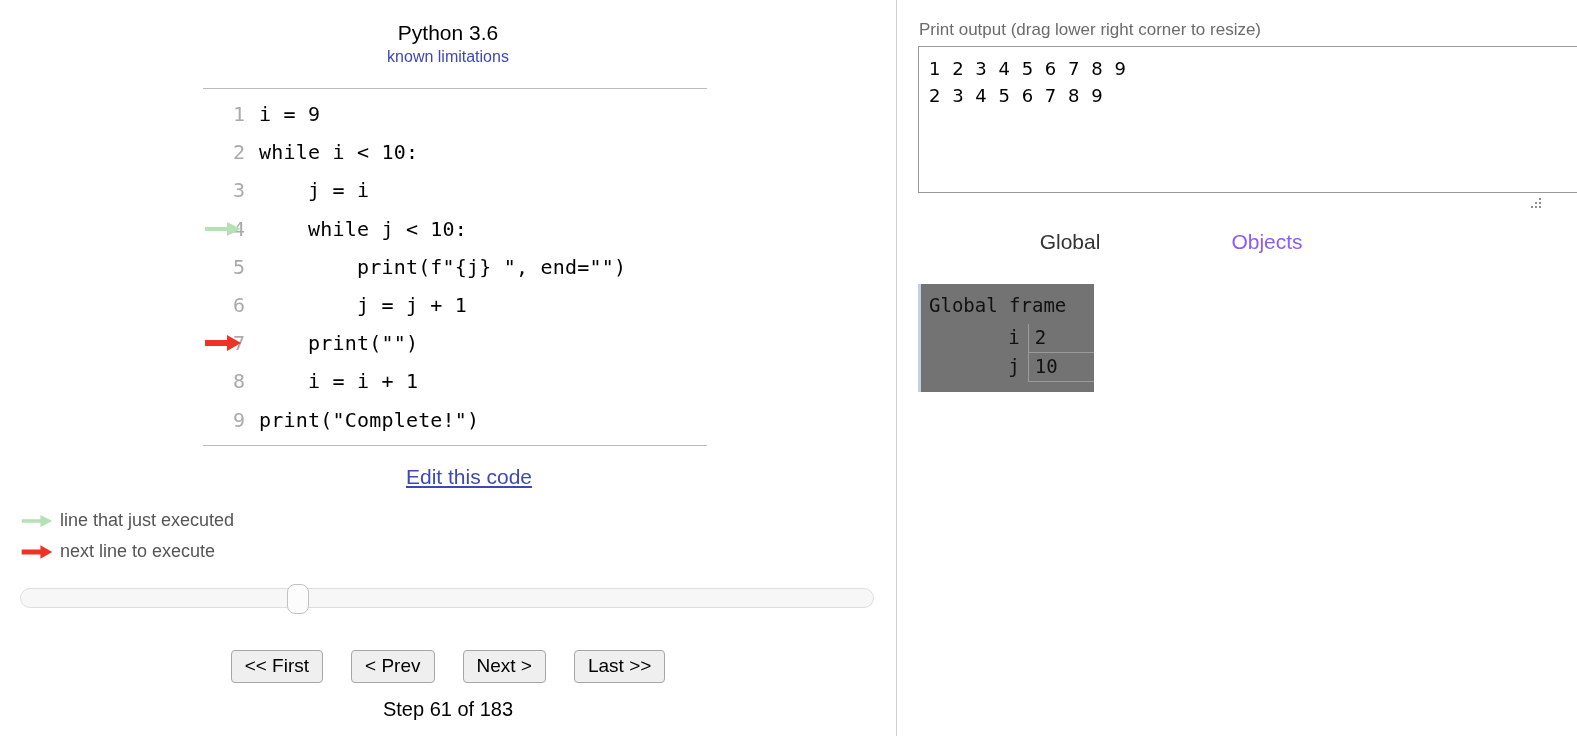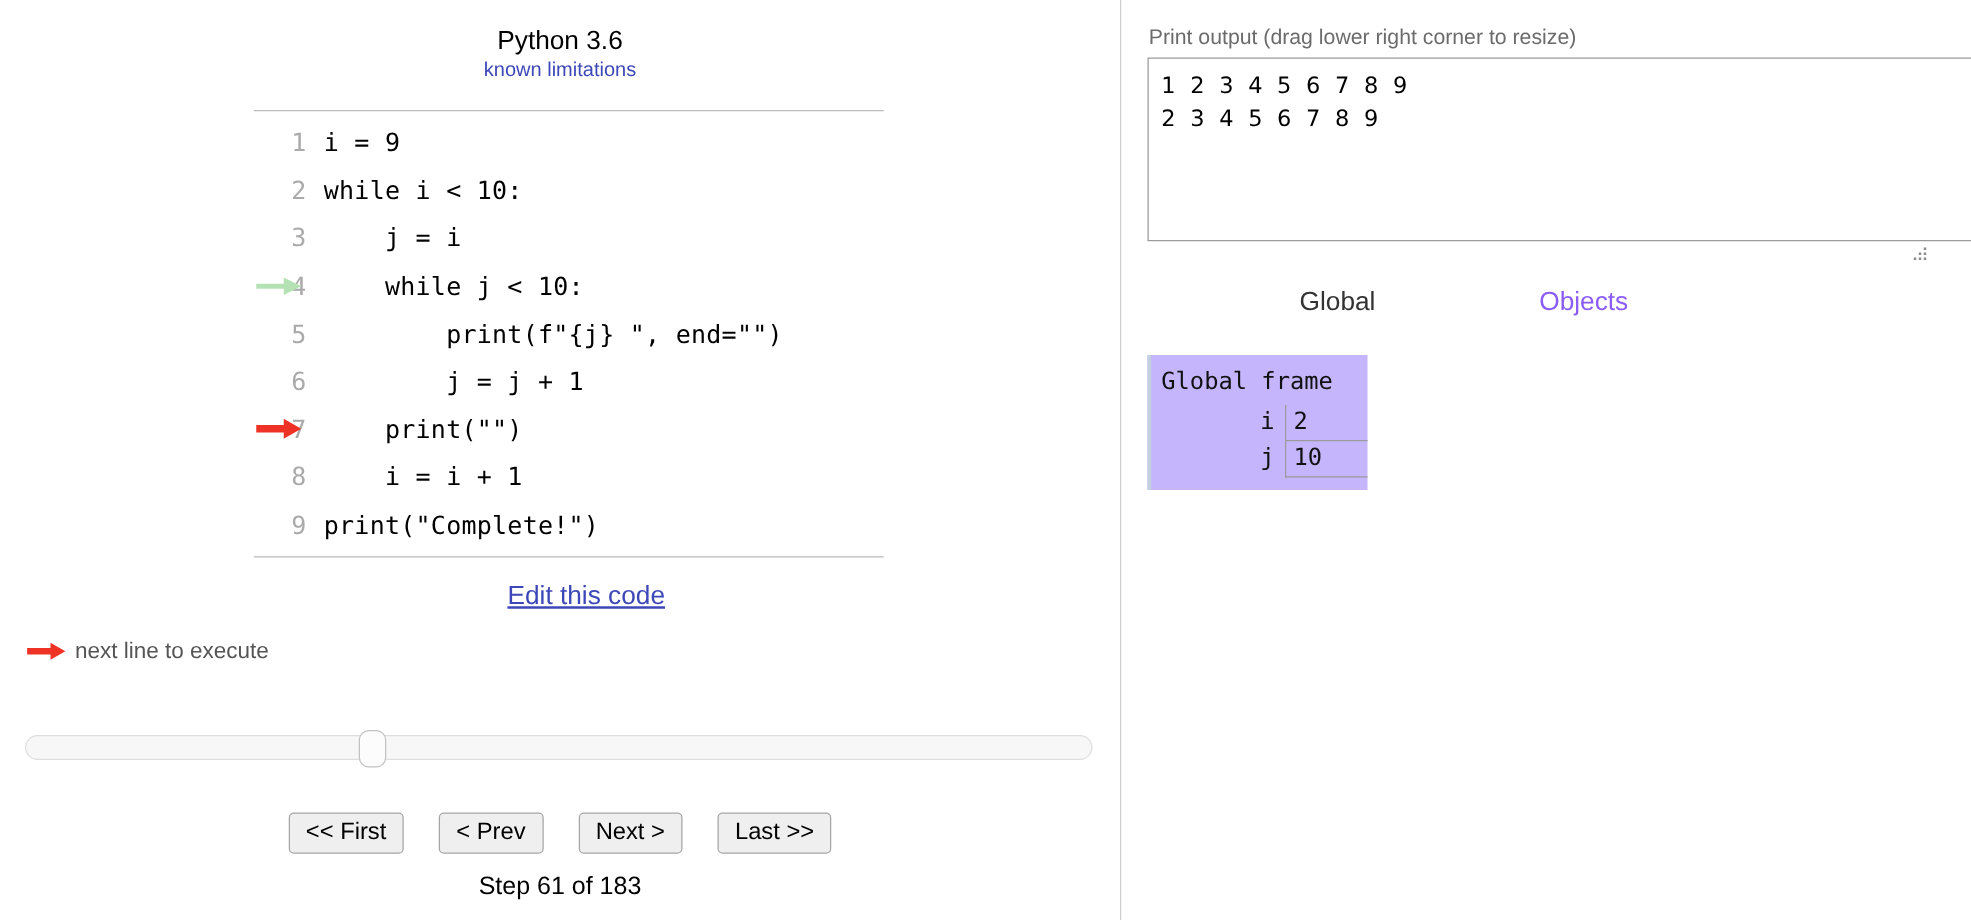--- a/index.html
+++ b/index.html
@@ -259,21 +259,21 @@
     text-align: center;
     font-size: 21px;
     color: #8b5cf6;
   }
 
   .global-frame {
     position: absolute;
     left: 21px;
     top: 284px;
     width: 176px;
-    background: #c4b5fd;
+    background: #737373;
     border-left: 3px solid #c3d0e0;
     box-sizing: border-box;
     padding: 8px 0 10px 0;
   }
   .frame-title {
     font-family: "DejaVu Sans Mono", monospace;
     font-size: 19px;
     color: #111;
     padding-left: 8px;
     line-height: 26px;
@@ -379,20 +379,28 @@
       <span class="codetext">print("Complete!")</span>
     </div>
 
   </div>
 
   <div class="edit-code-row">
     <a class="edit-code-link">Edit this code</a>
   </div>
 
   <div class="legend">
+    <div class="legend-row">
+      <span class="legend-icon">
+        <svg class="arrow-svg" width="34" height="16" viewBox="0 0 40 18">
+          <path d="M2 7 H24 V2 L38 9 L24 16 V11 H2 Z" fill="#b5e2b5"></path>
+        </svg>
+      </span>
+      <span class="legend-label">line that just executed</span>
+    </div>
     <div class="legend-row">
       <span class="legend-icon">
         <svg class="arrow-svg" width="34" height="16" viewBox="0 0 40 18">
           <path d="M2 6 H24 V1 L38 9 L24 17 V12 H2 Z" fill="#ee3326"></path>
         </svg>
       </span>
       <span class="legend-label">next line to execute</span>
     </div>
   </div>
 

